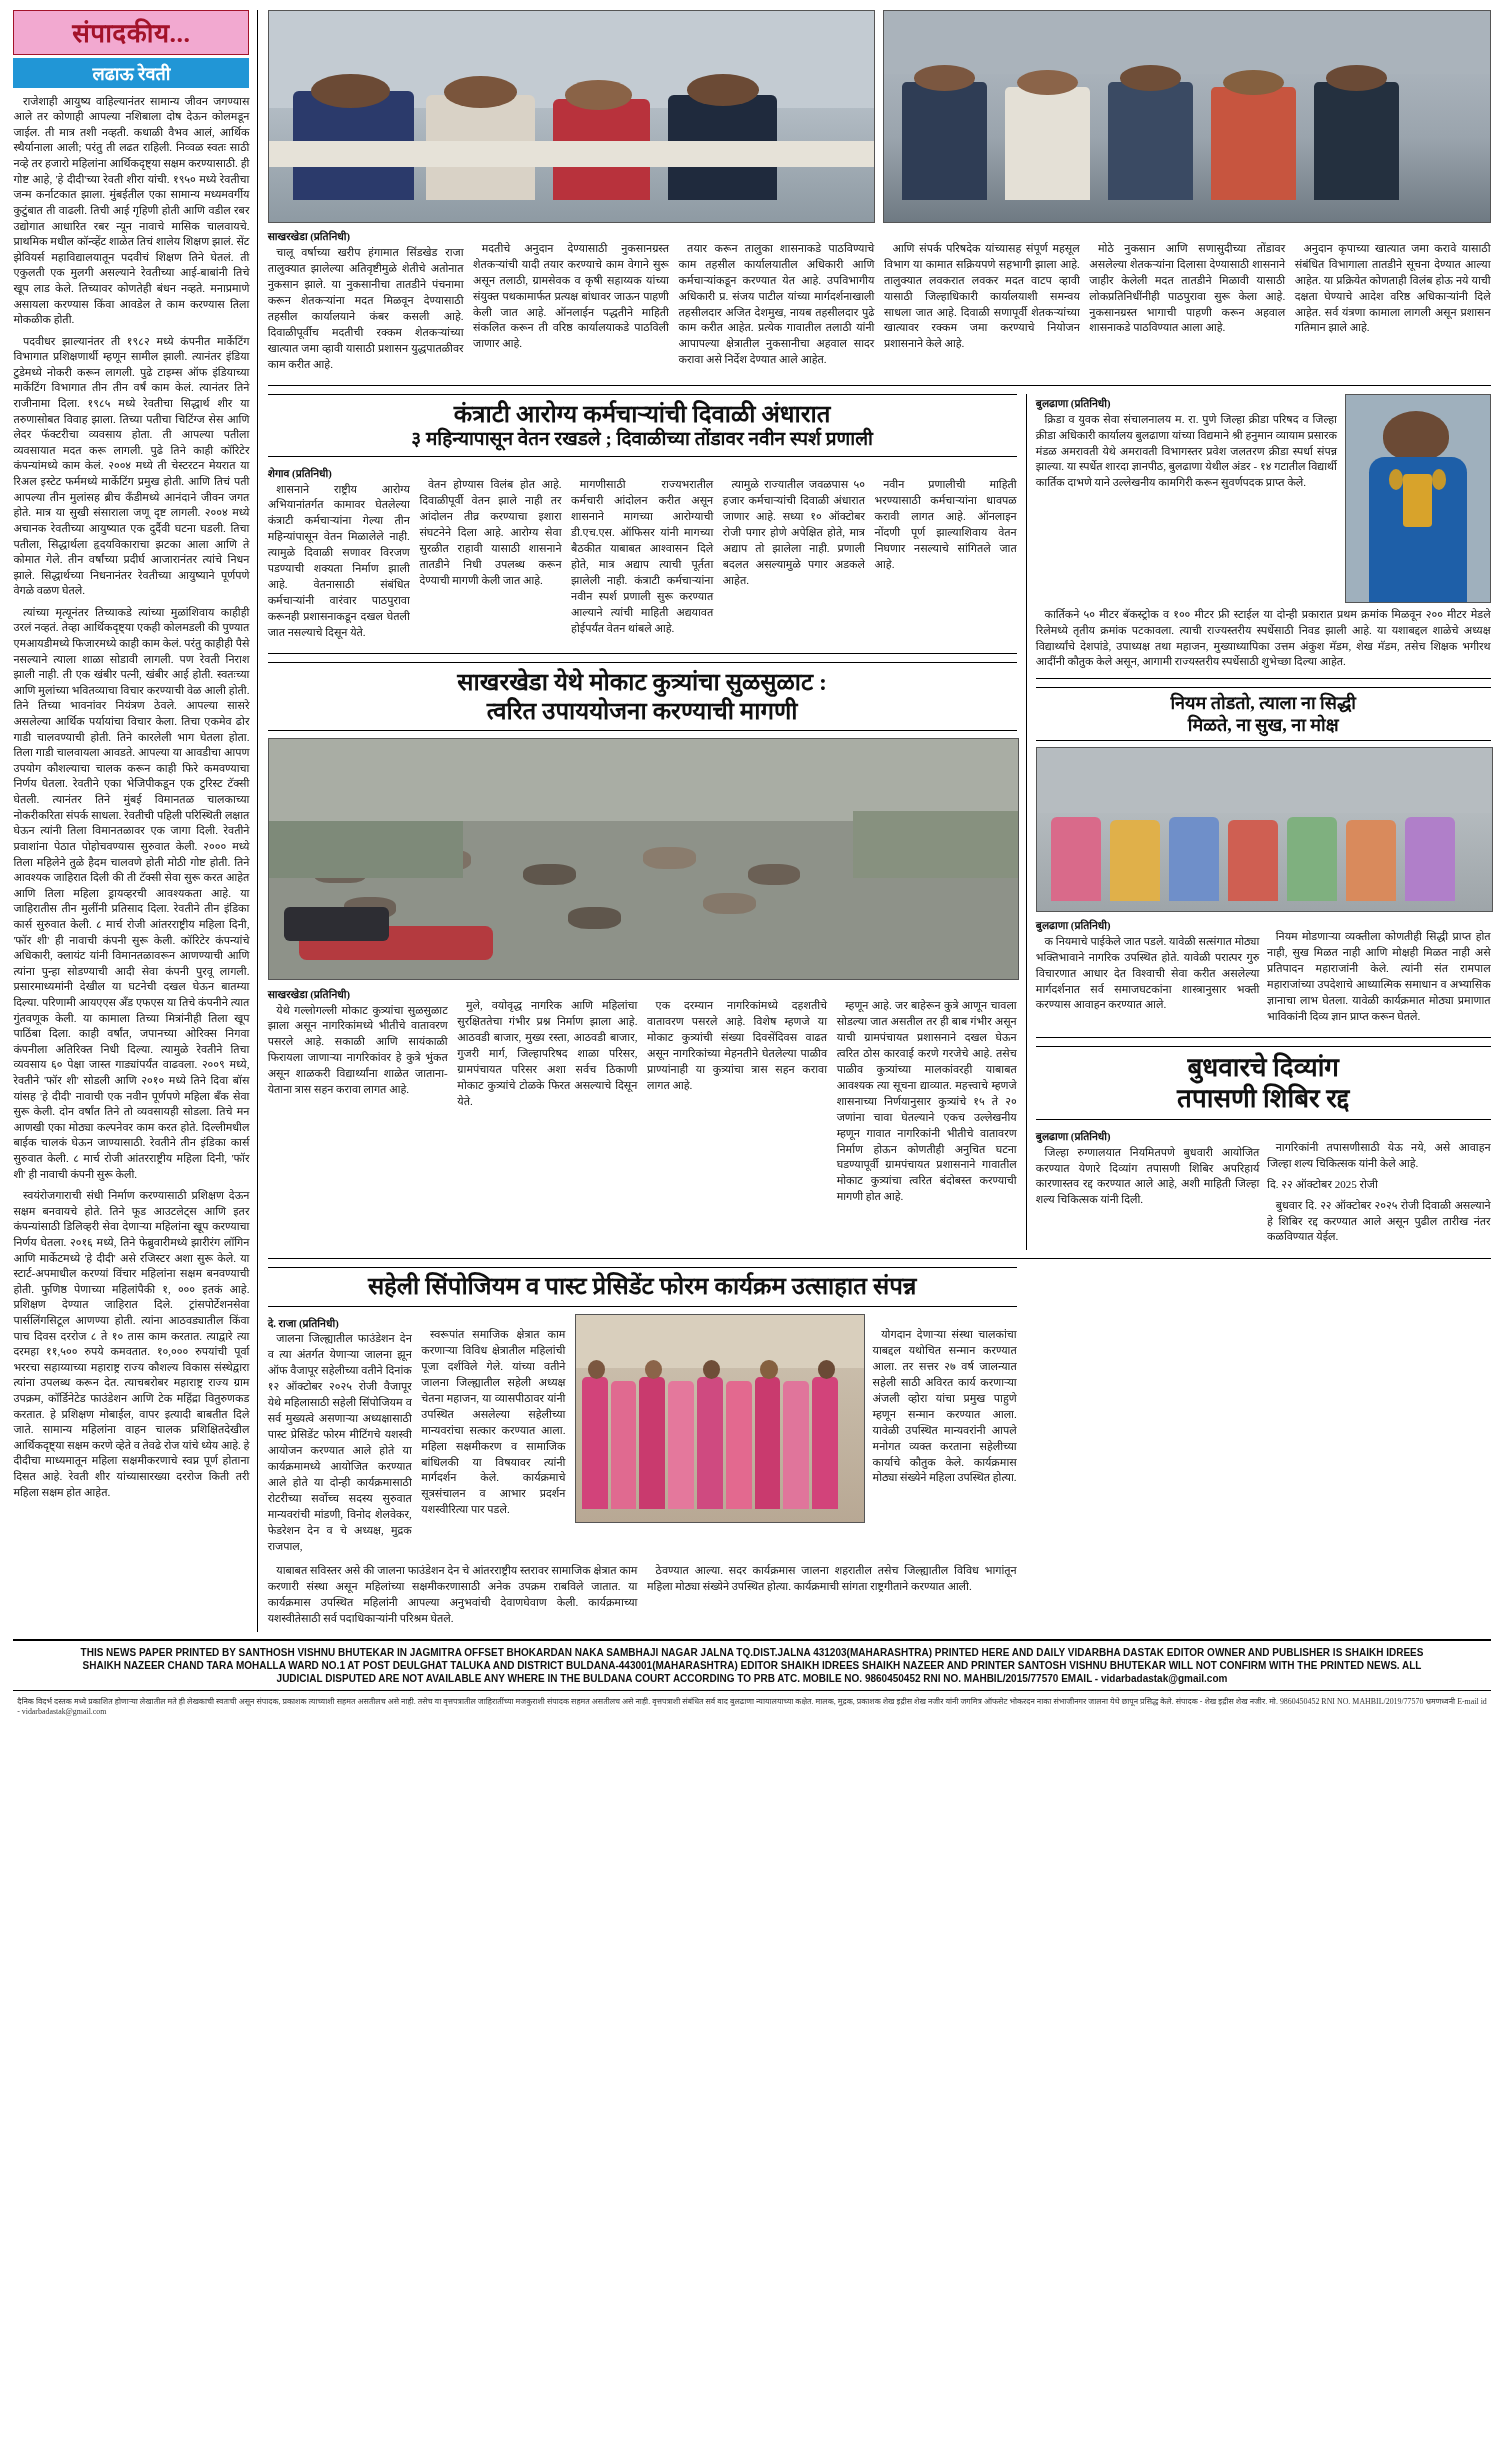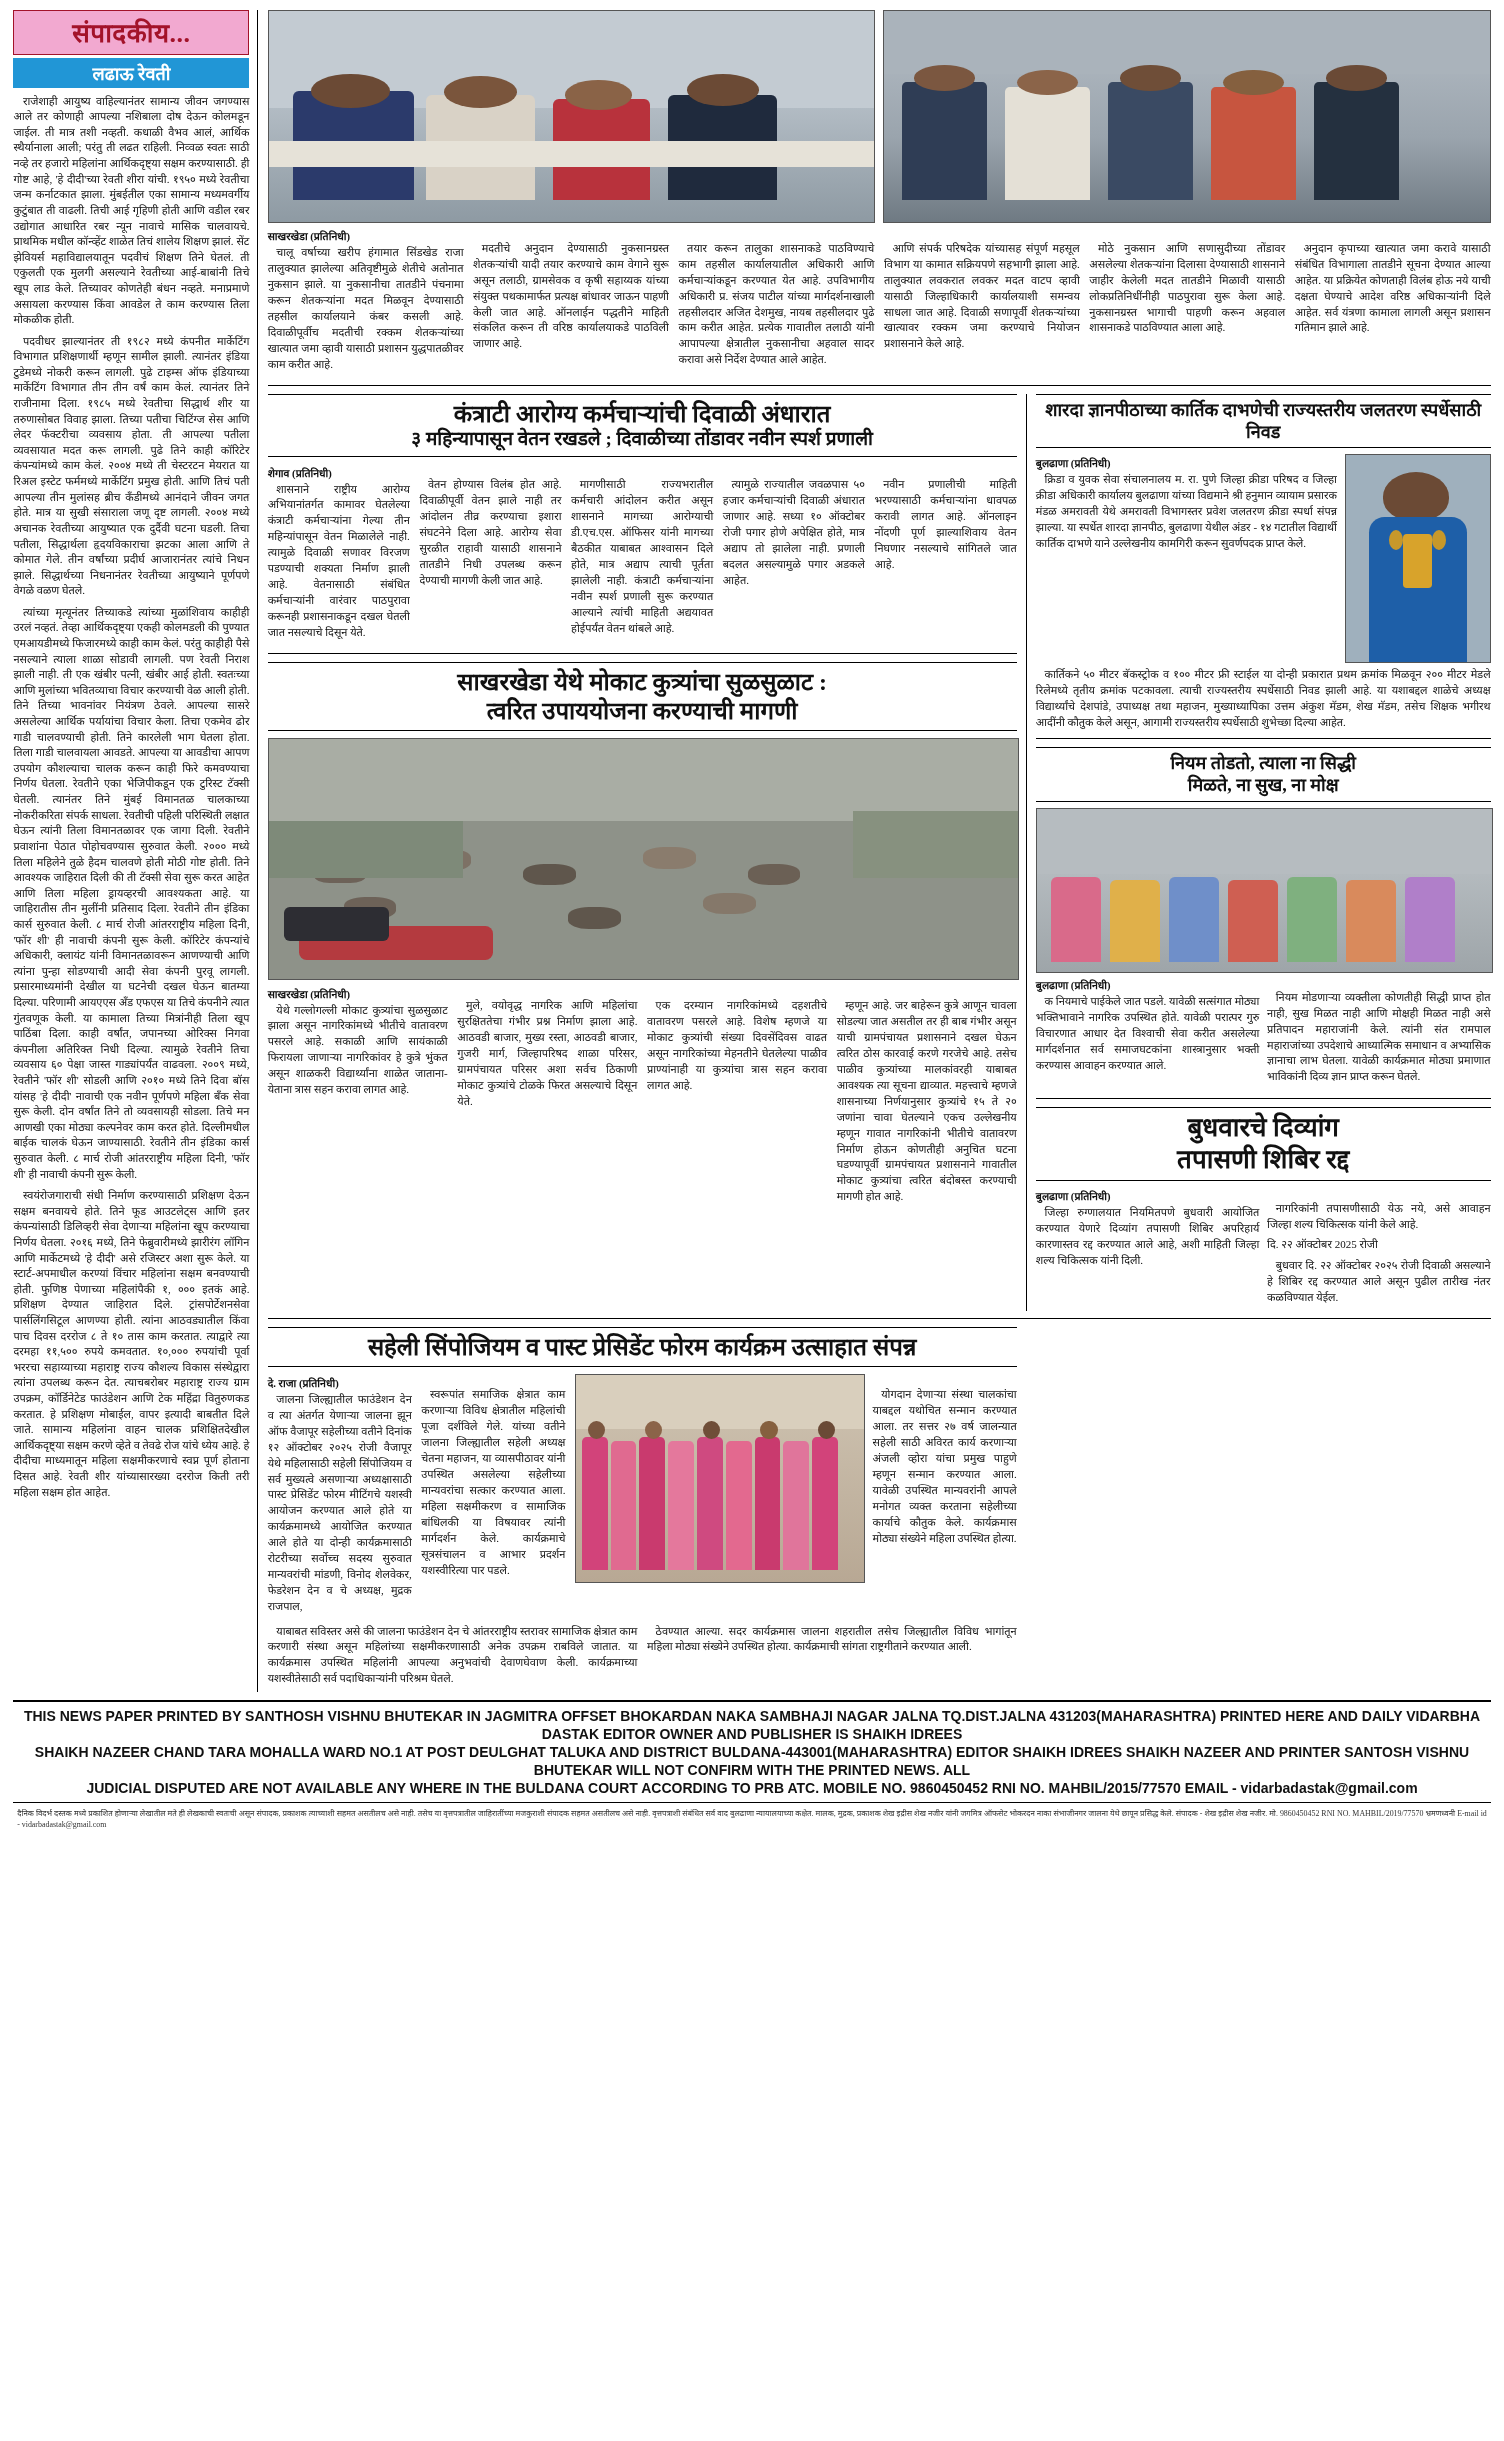--- a/index.html
+++ b/index.html
@@ -28,21 +28,21 @@
   .hl-sm{font-size:18px;font-weight:bold;text-align:center;line-height:1.25;padding:3.8px 1.9px;border-top:1.9px solid #000;border-bottom:1.9px solid #000;margin:0 0 5.8px;}
   
   .photo{position:relative;overflow:hidden;background:#9aa;border:1px solid #555;}
   .ph-caption{font-size:10.6px;font-weight:bold;padding:1.9px 0;}
   .body-txt{font-size:11px;line-height:1.45;text-align:justify;}
   .body-txt p{margin:0 0 4.8px;text-indent:8.6px;}
   .sep{border-top:1.9px solid #000;margin:7.7px 0;}
   
   .ph-inner{width:100%;height:100%;display:block;}
   
-  .footer{border-top:2.9px solid #000;border-bottom:1px solid #000;margin-top:7.7px;padding:4.8px 5.8px;font-size:14px;line-height:1.3;text-align:center;font-family:"Liberation Sans",sans-serif;font-weight:bold;}
+  .footer{border-top:2.9px solid #000;border-bottom:1px solid #000;margin-top:7.7px;padding:4.8px 5.8px;font-size:10px;line-height:1.3;text-align:center;font-family:"Liberation Sans",sans-serif;font-weight:bold;}
   .footer2{font-size:7.9px;line-height:1.35;text-align:justify;padding:5.8px 3.8px 0;color:#333;font-family:"Liberation Serif",serif;}
 </style>
 </head>
 <body>
 
 <div class="page">
 
 
   <div class="cols">
 
@@ -218,21 +218,20 @@
                     <p>म्हणून आहे. जर बाहेरून कुत्रे आणून चावला सोडल्या जात असतील तर ही बाब गंभीर असून याची ग्रामपंचायत प्रशासनाने दखल घेऊन त्वरित ठोस कारवाई करणे गरजेचे आहे. तसेच पाळीव कुत्र्यांच्या मालकांवरही याबाबत आवश्यक त्या सूचना द्याव्यात. महत्त्वाचे म्हणजे शासनाच्या निर्णयानुसार कुत्र्यांचे १५ ते २० जणांना चावा घेतल्याने एकच उल्लेखनीय म्हणून गावात नागरिकांनी भीतीचे वातावरण निर्माण होऊन कोणतीही अनुचित घटना घडण्यापूर्वी ग्रामपंचायत प्रशासनाने गावातील मोकाट कुत्र्यांचा त्वरित बंदोबस्त करण्याची मागणी होत आहे.</p>
                   </div>
               </div>
             </div>
           </div>
         </div>
 
         <div style="flex:1;border-left:1px solid #000;padding-left:8.6px;">
 
           <div>
-            <div class="hl-sm">शारदा ज्ञानपीठाच्या कार्तिक दाभणेची राज्यस्तरीय जलतरण स्पर्धेसाठी निवड</div>
             <div style="display:flex;gap:7.7px;">
               <div style="flex:1;">
                 <div class="ph-caption">बुलढाणा (प्रतिनिधी)</div>
                 <div class="body-txt">
                     <p>क्रिडा व युवक सेवा संचालनालय म. रा. पुणे जिल्हा क्रीडा परिषद व जिल्हा क्रीडा अधिकारी कार्यालय बुलढाणा यांच्या विद्यमाने श्री हनुमान व्यायाम प्रसारक मंडळ अमरावती येथे अमरावती विभागस्तर प्रवेश जलतरण क्रीडा स्पर्धा संपन्न झाल्या. या स्पर्धेत शारदा ज्ञानपीठ, बुलढाणा येथील अंडर - १४ गटातील विद्यार्थी कार्तिक दाभणे याने उल्लेखनीय कामगिरी करून सुवर्णपदक प्राप्त केले.</p>
                   </div>
               </div>
               <div class="photo" style="flex:0 0 144px;height:207px;background:linear-gradient(180deg,#c8cfd6 0%,#8fa0ae 100%);position:relative;">
                 <div style="position:absolute;inset:0;">
                   <div style="position:absolute;left:0;top:0;width:100%;height:100%;background:#9fb0bd;"></div>

